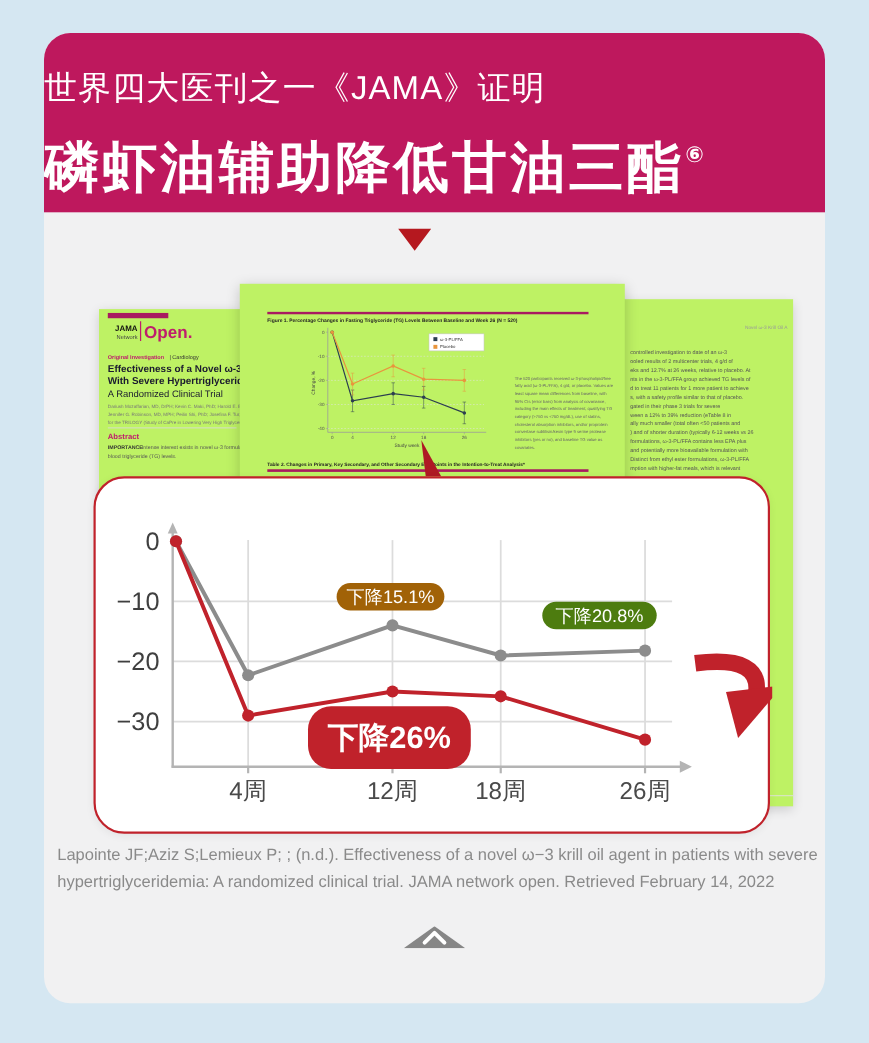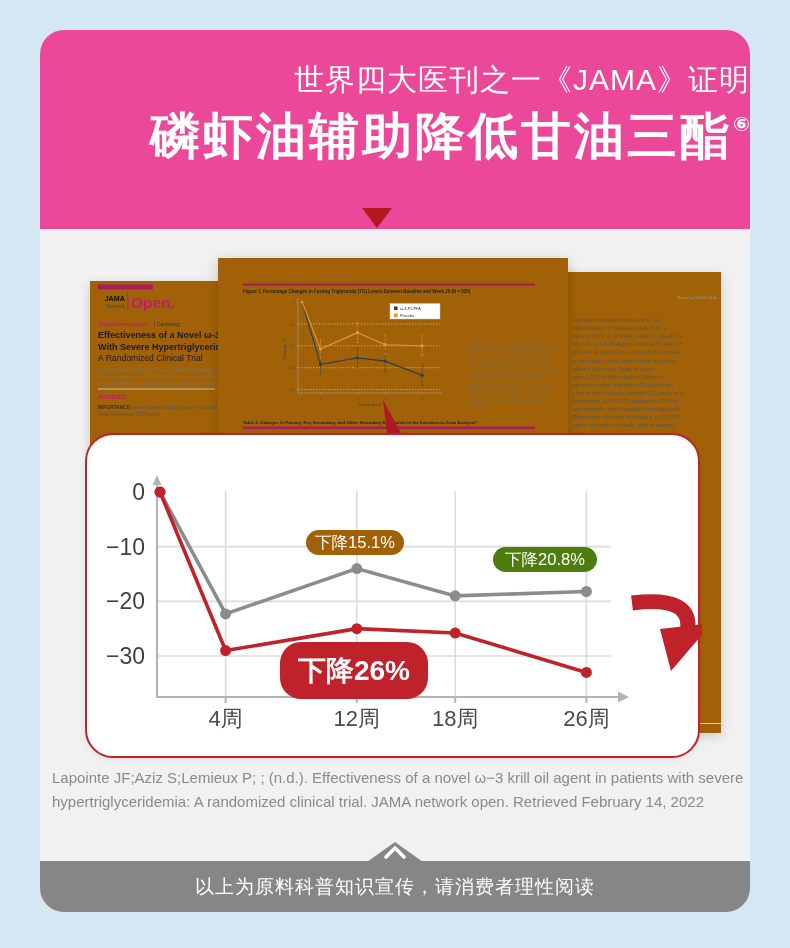--- a/index.html
+++ b/index.html
@@ -2,32 +2,32 @@
 <html><head>
 <meta charset="utf-8">
 <style>
   * { margin:0; padding:0; box-sizing:border-box; }
   html,body { width:790px; height:948px; }
   body { background:#d5e7f2; font-family:"Liberation Sans","DejaVu Sans",sans-serif; position:relative; overflow:hidden; }
   .abs { position:absolute; }
 
   .card { position:absolute; left:40px; top:30px; width:710px; height:882px;
           background:#f1f1f2; border-radius:24px; overflow:hidden; }
-  .banner { position:absolute; left:0; top:0; width:100%; height:199px; background:#ec4899; text-align:right; }
+  .banner { position:absolute; left:0; top:0; width:100%; height:163px; background:#be185d; text-align:left; }
   .banner-line1 { margin-top:30px; color:#ffffff; font-size:30px; letter-spacing:1px; font-weight:500; }
-  .banner-line2 { margin-top:8px; color:#ffffff; font-size:50px; font-weight:bold; letter-spacing:3px; line-height:1.1; }
+  .banner-line2 { margin-top:24px; color:#ffffff; font-size:50px; font-weight:bold; letter-spacing:3px; line-height:1.1; }
   .banner-sup { font-size:20px; font-weight:bold; position:relative; top:-22px; letter-spacing:0; }
   .footer-bar { position:absolute; left:0; bottom:0; width:100%; height:51px; background:#868686;
                 color:#fff; font-size:19px; letter-spacing:1px; text-align:center; line-height:51px; }
 
   .tri-down { position:absolute; left:362px; top:208px; width:0; height:0;
               border-left:15px solid transparent; border-right:15px solid transparent;
               border-top:20px solid #b5181f; }
 
-  .page { position:absolute; background:#a16207; box-shadow:0 3px 10px rgba(0,0,0,0.16); overflow:hidden; }
+  .page { position:absolute; background:#bef264; box-shadow:0 3px 10px rgba(0,0,0,0.16); overflow:hidden; }
   .page-left   { left:90px;  top:281px; width:131px; height:172px; z-index:1; }
   .page-right  { left:558px; top:272px; width:163px; height:461px; z-index:2; }
   .page-middle { left:218px; top:258px; width:350px; height:200px; z-index:3; box-shadow:0 3px 12px rgba(0,0,0,0.20); }
   .page svg { display:block; }
 
   .chart-box { position:absolute; left:85px; top:433px; width:615px; height:325px;
                background:#ffffff; border:2.5px solid #c0222b; border-radius:28px; z-index:5;
                box-shadow:0 2px 8px rgba(0,0,0,0.06); }
   .chart-title { position:absolute; left:0; top:20px; width:100%; text-align:center;
                  font-size:27px; font-weight:bold; color:#c0222b; z-index:2; }
@@ -44,23 +44,20 @@
 </style>
 </head>
 <body>
 
 <div class="abs" style="left:0;top:0;width:790px;height:948px;">
 
   <div class="card">
     <div class="banner">
       <div class="banner-line1">世界四大医刊之一《JAMA》证明</div>
       <div class="banner-line2"><span>磷虾油辅助降低甘油三酯</span><span class="banner-sup">⑥</span></div>
-    </div>
-    <div class="footer-bar">
-      <span>以上为原料科普知识宣传，请消费者理性阅读</span>
     </div>
   </div>
 
   <div class="tri-down"></div>
 
   <div class="page page-left">
     <svg id="left-svg" width="131" height="172" viewBox="0 0 131 172">
         <rect x="8" y="3.5" width="55" height="4.8" fill="#a81b60"></rect>
         <text x="35" y="20" text-anchor="end" font-size="7.2" font-weight="bold" fill="#111">JAMA</text>
         <text x="35" y="27" text-anchor="end" font-size="5.2" fill="#444">Network</text>

